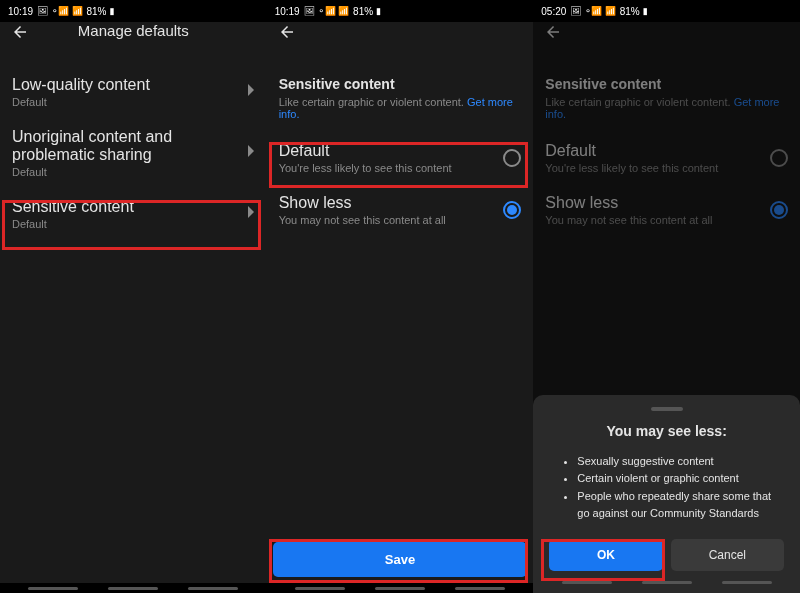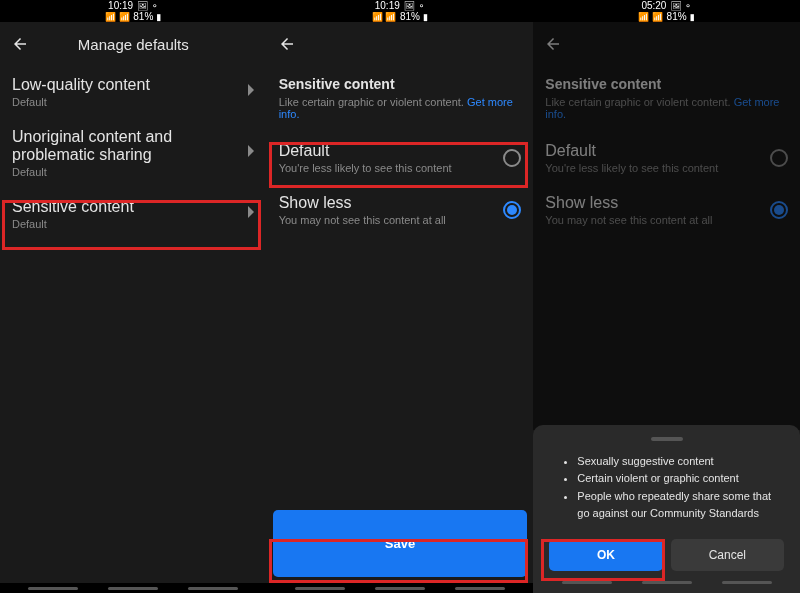--- a/index.html
+++ b/index.html
@@ -1,25 +1,25 @@
 <!DOCTYPE html>
 <html><head>
   <meta charset="utf-8">
   <style>
     * { margin: 0; padding: 0; box-sizing: border-box; font-family: -apple-system, sans-serif; }
     body { background: #000; width: 800px; height: 593px; display: flex; overflow: hidden; }
     .screen { width: 266.66px; height: 593px; background: #1a1a1a; position: relative; color: #e4e4e4; display: flex; flex-direction: column; }
     .screen:nth-child(3) { background: #1a1a1a; }
     
-    .status-bar { height: 22px; background: #000; display: flex; justify-content: space-between; align-items: center; padding: 0 8px; font-size: 10px; color: #fff; flex-direction: column; }
+    .status-bar { height: 22px; background: #000; display: flex; align-items: center; padding: 0 8px; font-size: 10px; color: #fff; }
     .status-left { display: flex; gap: 4px; align-items: center; }
     .status-right { display: flex; gap: 3px; align-items: center; }
     .status-icon { font-size: 9px; }
     
-    .header { height: 44px; display: flex; align-items: center; padding: 0 10px; position: relative; }
+    .header { height: 44px; display: flex; align-items: flex-start; padding: 0 10px; position: relative; }
     .back-arrow { width: 20px; height: 20px; display: flex; align-items: center; justify-content: center; cursor: pointer; }
     .back-arrow svg { fill: #e4e4e4; }
     .header-title { position: absolute; left: 50%; transform: translateX(-50%); font-size: 15px; font-weight: 500; }
     
     .intro-text { padding: 10px 12px; font-size: 11px; color: #8a8a8a; line-height: 1.4; }
     .link { color: #2e89ff; }
     
     .list-item { padding: 10px 12px; position: relative; }
     .list-item-title { font-size: 16px; color: #e4e4e4; margin-bottom: 2px; }
     .list-item-sub { font-size: 11px; color: #8a8a8a; }
@@ -30,21 +30,21 @@
     .section-desc { padding: 0 12px 12px; font-size: 11px; color: #8a8a8a; }
     
     .radio-item { padding: 10px 12px; position: relative; }
     .radio-circle { position: absolute; right: 12px; top: 50%; transform: translateY(-50%); width: 18px; height: 18px; border: 2px solid #8a8a8a; border-radius: 50%; }
     .radio-circle.selected { border-color: #2e89ff; }
     .radio-circle.selected::after { content: ''; position: absolute; width: 10px; height: 10px; background: #2e89ff; border-radius: 50%; top: 50%; left: 50%; transform: translate(-50%, -50%); }
     
     .highlight-box { position: absolute; border: 3px solid #dc2626; pointer-events: none; }
     
     .bottom-area { margin-top: auto; }
-    .save-button { background: #1877f2; color: #fff; text-align: center; padding: 26px; margin: 6px; border-radius: 5px; font-size: 13px; font-weight: 600; cursor: pointer; }
+    .save-button { background: #1877f2; color: #fff; text-align: center; padding: 10px; margin: 6px; border-radius: 5px; font-size: 13px; font-weight: 600; cursor: pointer; }
     
     .bottom-sheet { margin-top: auto; background: #2a2a2a; border-radius: 10px 10px 0 0; padding: 12px 16px 6px; }
     .sheet-handle { width: 32px; height: 4px; background: #555; border-radius: 2px; margin: 0 auto 12px; }
     .sheet-title { text-align: center; font-size: 14px; font-weight: 600; margin-bottom: 14px; }
     .sheet-list { list-style: disc; padding-left: 28px; font-size: 11px; color: #e4e4e4; line-height: 1.6; margin-bottom: 16px; }
     .sheet-buttons { display: flex; gap: 8px; }
     .btn-ok { flex: 1; background: #1877f2; color: #fff; text-align: center; padding: 9px; border-radius: 5px; font-size: 12px; font-weight: 600; cursor: pointer; }
     .btn-cancel { flex: 1; background: #3a3a3a; color: #e4e4e4; text-align: center; padding: 9px; border-radius: 5px; font-size: 12px; font-weight: 500; cursor: pointer; }
     
     .nav-strip { height: 10px; background: #000; display: flex; justify-content: center; align-items: center; gap: 30px; }
@@ -180,20 +180,21 @@
     <div class="radio-circle"></div>
   </div>
   <div class="radio-item">
     <div class="list-item-title">Show less</div>
     <div class="list-item-sub">You may not see this content at all</div>
     <div class="radio-circle selected"></div>
   </div>
   <div class="top-block-dim"></div>
   <div class="bottom-sheet" style="position:relative;z-index:10;">
     <div class="sheet-handle"></div>
+    <div class="sheet-title">You may see less:</div>
     <ul class="sheet-list">
       <li>Sexually suggestive content</li>
       <li>Certain violent or graphic content</li>
       <li>People who repeatedly share some that go against our Community Standards</li>
     </ul>
     <div class="sheet-buttons">
       <div class="btn-ok">OK</div>
       <div class="btn-cancel">Cancel</div>
     </div>
     <div class="nav-strip" style="margin-top:6px;background:transparent;">

